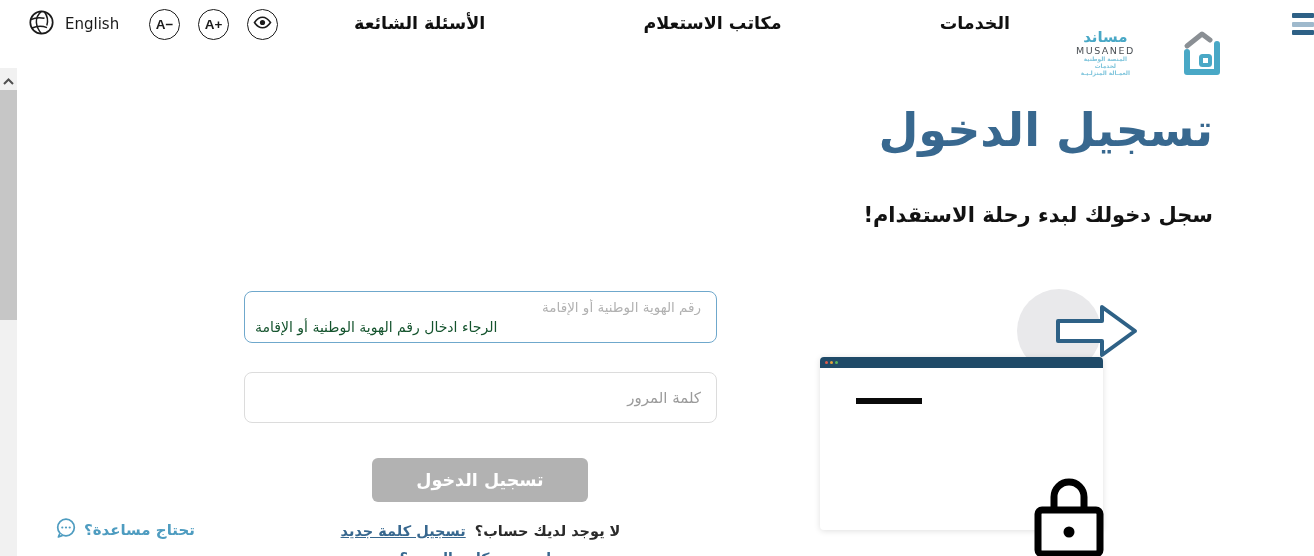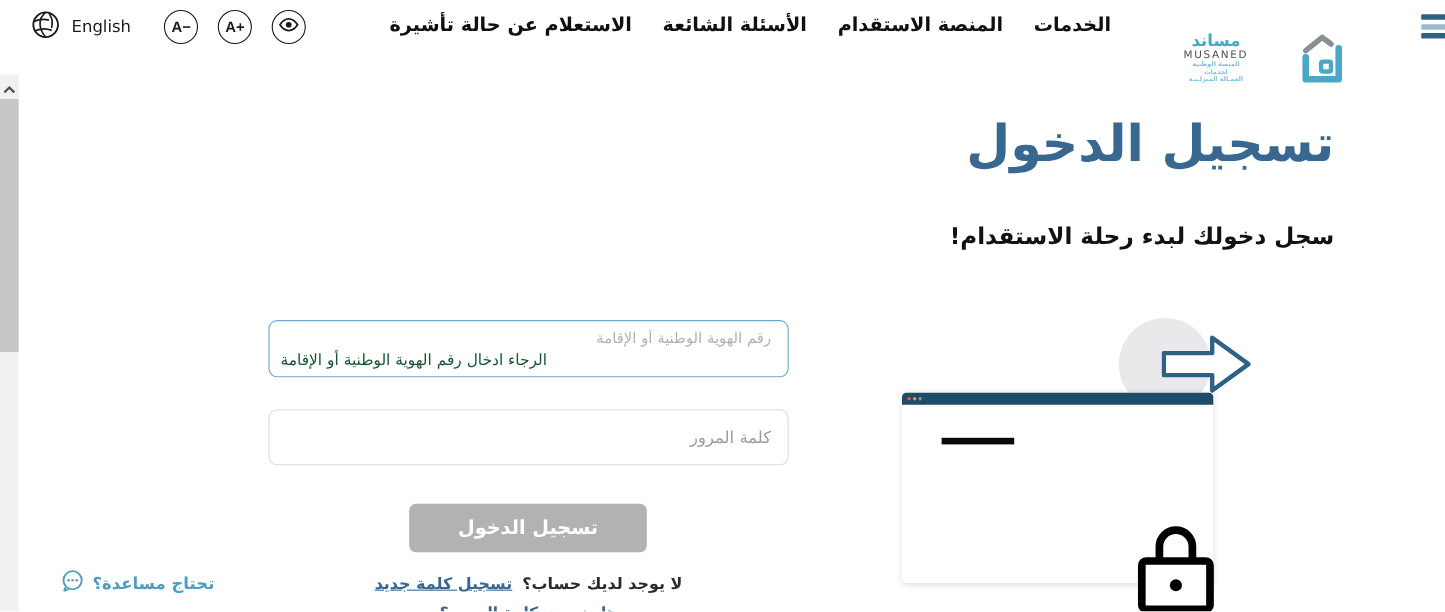--- a/index.html
+++ b/index.html
@@ -106,23 +106,22 @@
           <svg width="19" height="19" viewBox="0 0 19 19" fill="none">
             <path d="M1.5 9.5 C4 5.8 6.6 4.2 9.5 4.2 C12.4 4.2 15 5.8 17.5 9.5 C15 13.2 12.4 14.8 9.5 14.8 C6.6 14.8 4 13.2 1.5 9.5 Z" stroke="#1a1a1a" stroke-width="1.6"></path>
             <circle cx="9.5" cy="9.5" r="2.6" fill="#1a1a1a"></circle>
           </svg>
         </span>
       </button>
     </div>
 
     <nav class="main-nav">
       <a href="#">الخدمات</a>
-      <a href="#">المنصة الاستقدام</a>
+      <a href="#">مكاتب الاستعلام</a>
       <a href="#">الأسئلة الشائعة</a>
-      <a href="#">الاستعلام عن حالة تأشيرة</a>
     </nav>
 
     <div class="logo">
       <div class="logo-text">
         <div class="logo-ar">مساند</div>
         <div class="logo-en">MUSANED</div>
         <div class="logo-tag">المنصة الوطنية لخدمات</div>
         <div class="logo-tag">العمـالة المنزلـيـة</div>
       </div>
       <div class="logo-divider"></div>

